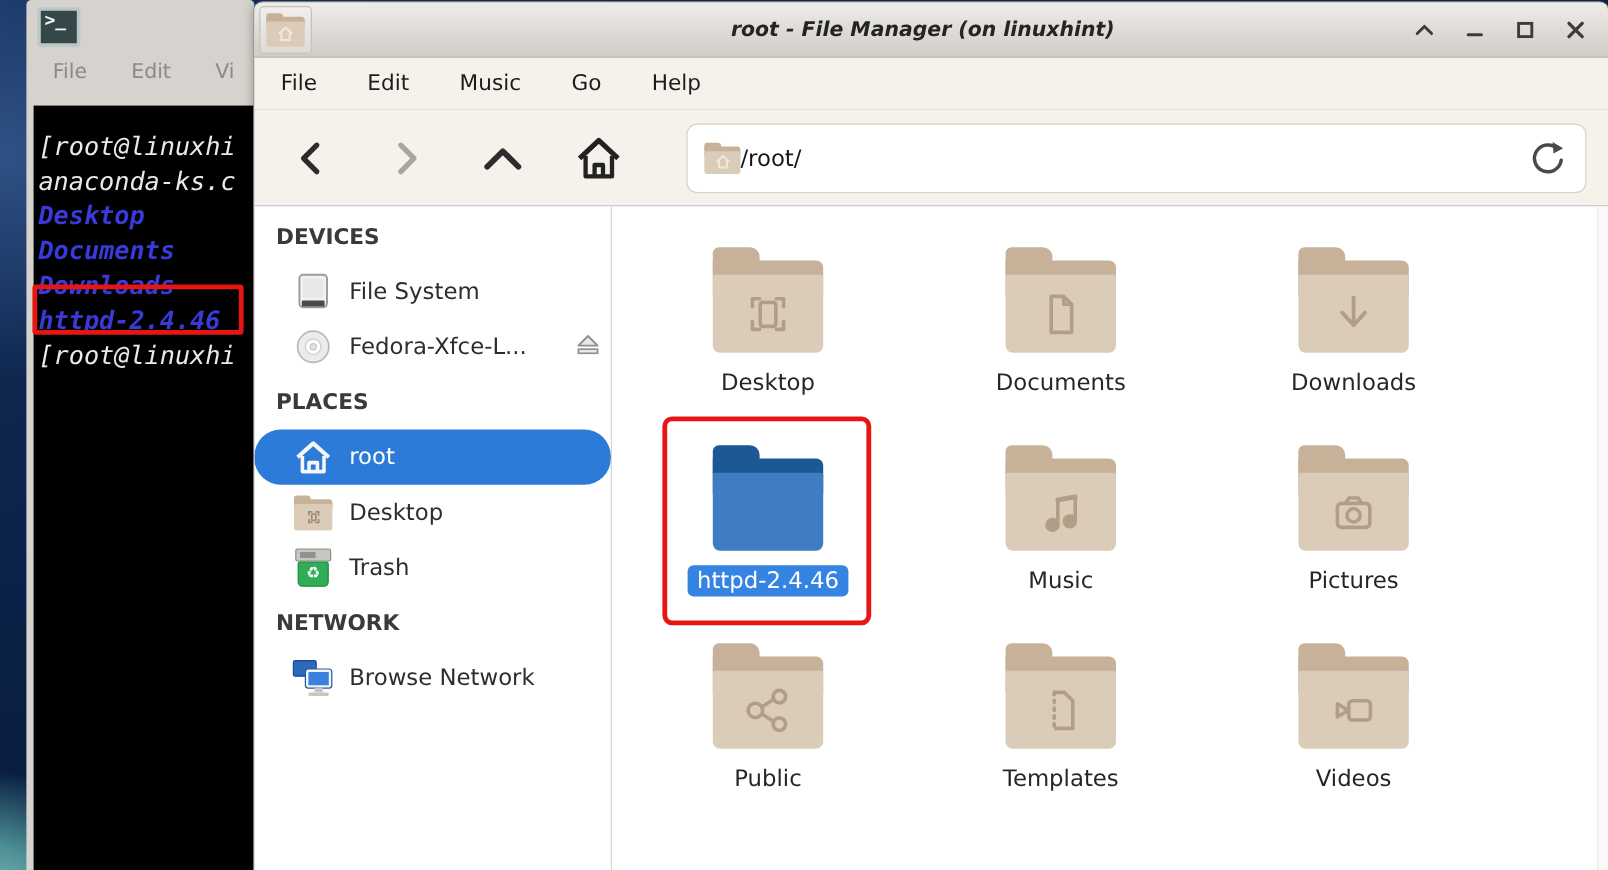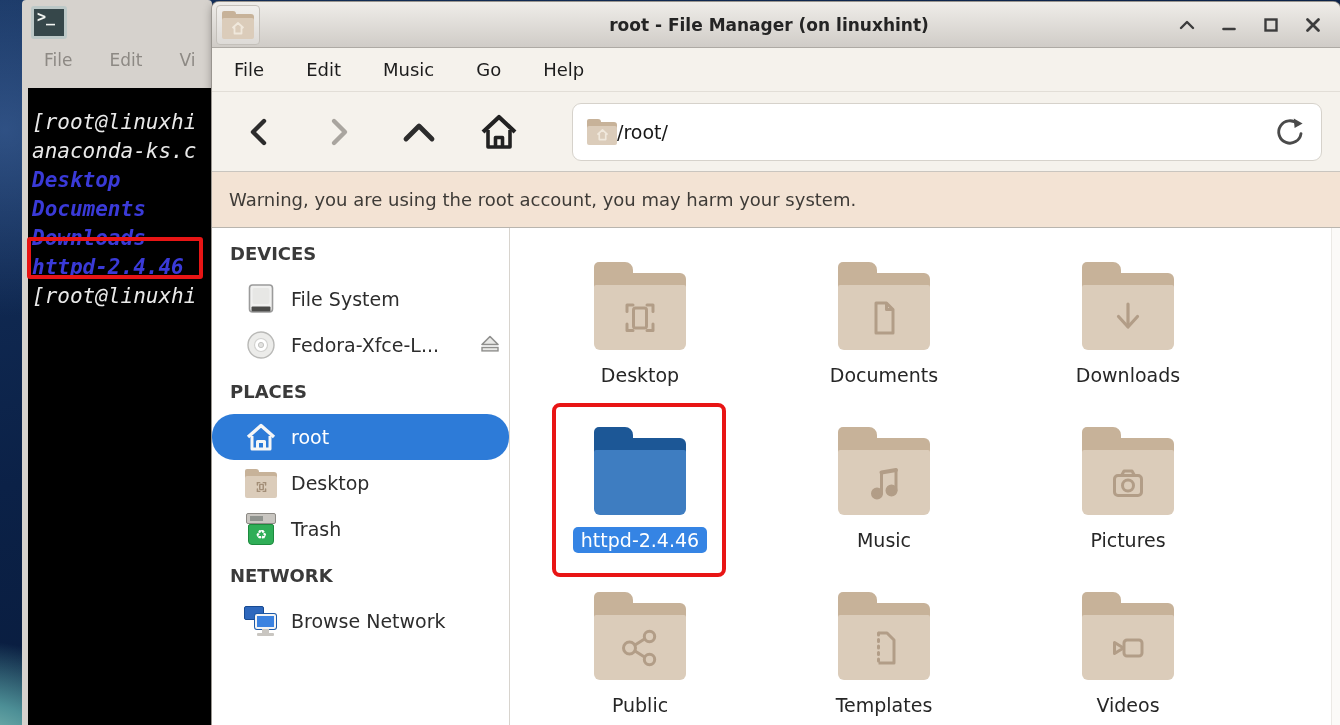--- a/index.html
+++ b/index.html
@@ -47,21 +47,21 @@
   .annot-term{left:5px;top:237px;width:176px;height:42px;}
   .annot-files{left:42px;top:175px;width:174px;height:174px;border-radius:8px;}
 
   
   .fm{position:absolute;left:212px;top:2px;width:1128px;height:723px;
     background:var(--chrome);border-radius:7px 7px 0 0;
     box-shadow:0 0 0 1px #99958f, 0 2px 10px rgba(0,0,0,.35);
     display:flex;flex-direction:column;overflow:hidden;}
   .titlebar{height:46px;background:linear-gradient(var(--titlebar-top),var(--titlebar-bot));
     border-bottom:1px solid #aeaaa4;display:flex;align-items:center;position:relative;flex:0 0 auto;}
-  .fm-title{position:absolute;left:0;right:14px;text-align:center;font-size:17px;font-weight:bold;color:#242424;}
+  .fm-title{position:absolute;left:0;right:14px;text-align:center;font-size:17px;font-weight:bold;color:#242424;font-style:italic;}
   .controls{margin-left:auto;display:flex;gap:16px;padding-right:14px;z-index:2;}
   .ctrl{width:26px;height:26px;display:flex;align-items:center;justify-content:center;}
 
   .menubar{height:44px;background:var(--chrome);display:flex;align-items:center;gap:42px;
     padding-left:22px;font-size:18px;color:#1c1c1c;border-bottom:1px solid #e2ded7;flex:0 0 auto;}
   .menu-item{cursor:default;text-align:center;}
 
   .toolbar{height:80px;background:var(--chrome);border-bottom:1px solid #c9c5bf;
     display:flex;align-items:center;padding:0 14px;flex:0 0 auto;}
   .tool-btn{width:66px;height:58px;margin-right:14px;display:flex;align-items:center;justify-content:center;border-radius:5px;}
@@ -225,23 +225,20 @@
       <span class="path-text">/root/</span>
       <span class="refresh">
         <svg width="32" height="32" viewBox="0 0 40 40">
           <path d="M31 10 A14 14 0 1 0 35 22" fill="none" stroke="#4a4a4a" stroke-width="3.6" stroke-linecap="round"></path>
           <path d="M26 3 L37 9.5 L27 15 Z" fill="#4a4a4a"></path>
         </svg>
       </span>
     </div>
   </div>
 
-  <div class="warnbar">
-    <span>Warning, you are using the root account, you may harm your system.</span>
-  </div>
 
   <div class="fm-body">
 
     <div class="sidebar">
       <div class="side-header">DEVICES</div>
 
       <div class="side-item">
         <span class="sicon">
           <svg width="28" height="32" viewBox="0 0 28 32">
             <rect x="2.5" y="2" width="23" height="27" rx="3" fill="#f1f1f0" stroke="#9b9b9b" stroke-width="1.6"></rect>

